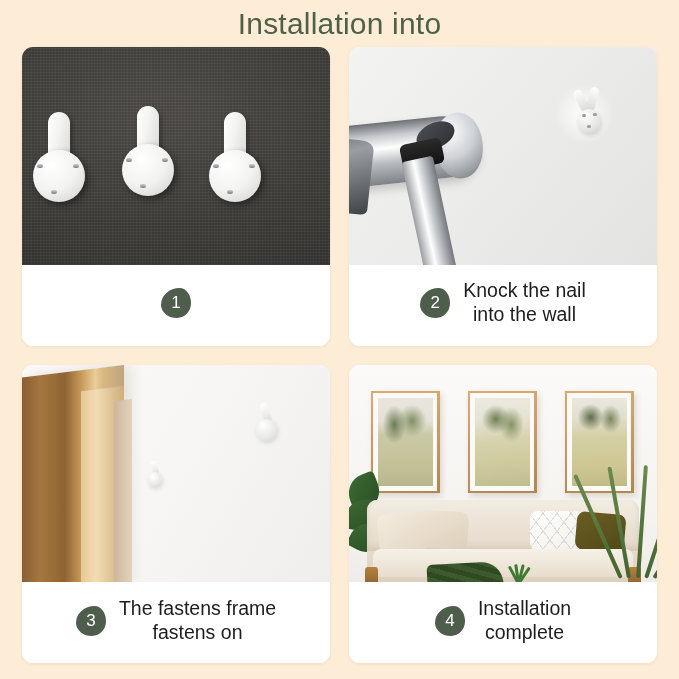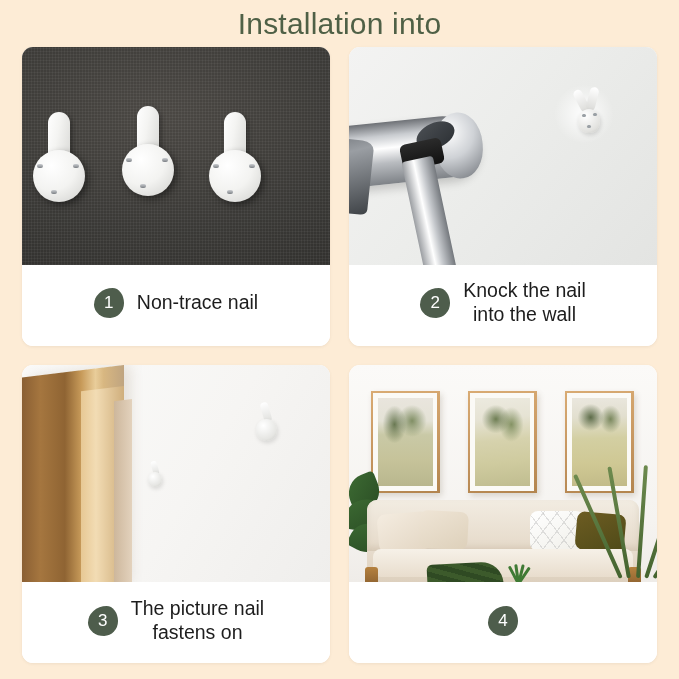--- a/index.html
+++ b/index.html
@@ -340,21 +340,20 @@
       <div class="hook" style="left:69%;top:30%;">
         <div class="stem"></div>
         <div class="disc"></div>
         <div class="pin p1"></div>
         <div class="pin p2"></div>
         <div class="pin p3"></div>
       </div>
     </div>
     <div class="caption">
       <div class="badge">1</div>
-      <div class="caption-text">Non-trace nail</div>
     </div>
   </div>
 
   <div class="card">
     <div class="photo">
       <div class="wall2"></div>
       <div class="hammer-head">
         <div class="hammer-claw"></div>
         <div class="hammer-face"></div>
         <div class="hammer-eye"></div>
@@ -388,21 +387,21 @@
         <div class="hk-arm"></div>
         <div class="hk-body"></div>
       </div>
       <div class="wallhook3 small" style="left:41%;top:47%;">
         <div class="hk-arm"></div>
         <div class="hk-body"></div>
       </div>
     </div>
     <div class="caption">
       <div class="badge">3</div>
-      <div class="caption-text">The picture nail
+      <div class="caption-text">The fastens frame
 fastens on</div>
     </div>
   </div>
 
   <div class="card">
     <div class="photo">
       <div class="room"></div>
 
       <div class="art a1">
         <div class="mat">
@@ -447,16 +446,18 @@
       <div class="plant-r">
         <div class="blade" style="left:10%;transform:rotate(-24deg);"></div>
         <div class="blade" style="left:26%;transform:rotate(-10deg);"></div>
         <div class="blade" style="left:44%;transform:rotate(4deg);"></div>
         <div class="blade" style="left:62%;transform:rotate(18deg);"></div>
         <div class="blade" style="left:78%;transform:rotate(32deg);"></div>
       </div>
     </div>
     <div class="caption">
       <div class="badge">4</div>
+      <div class="caption-text">Installation
+complete</div>
     </div>
   </div>
 
 </div>
 
 </body></html>

